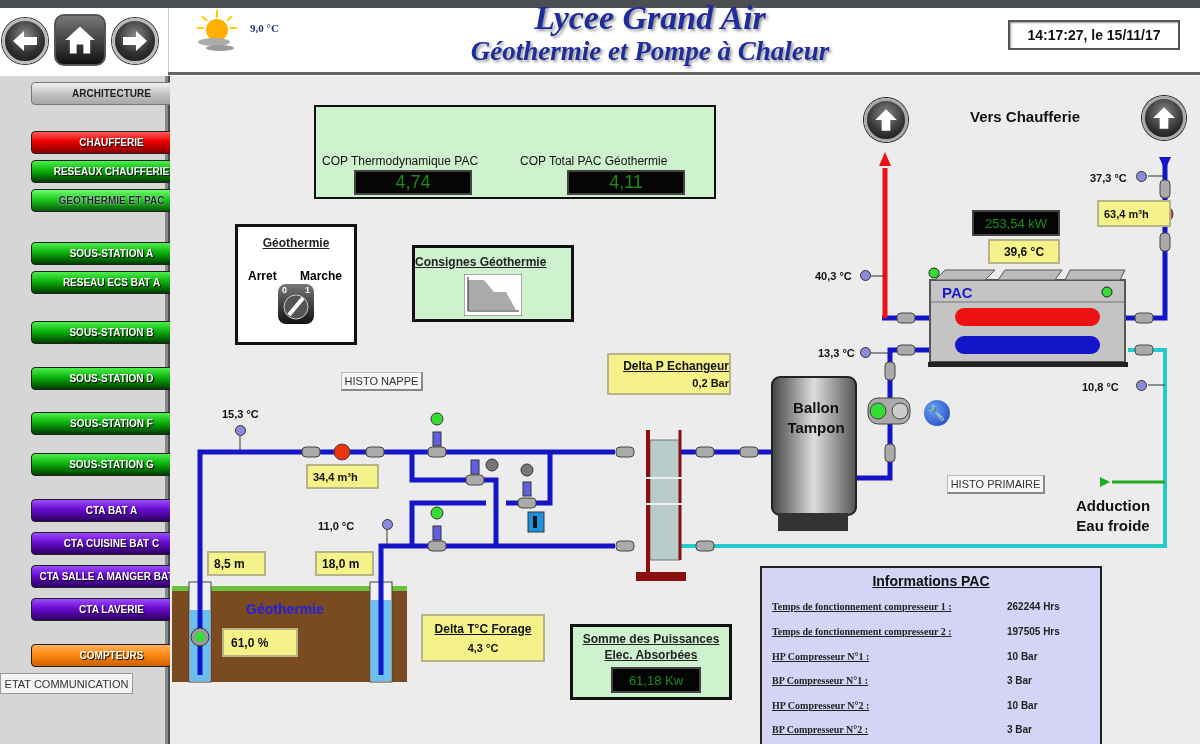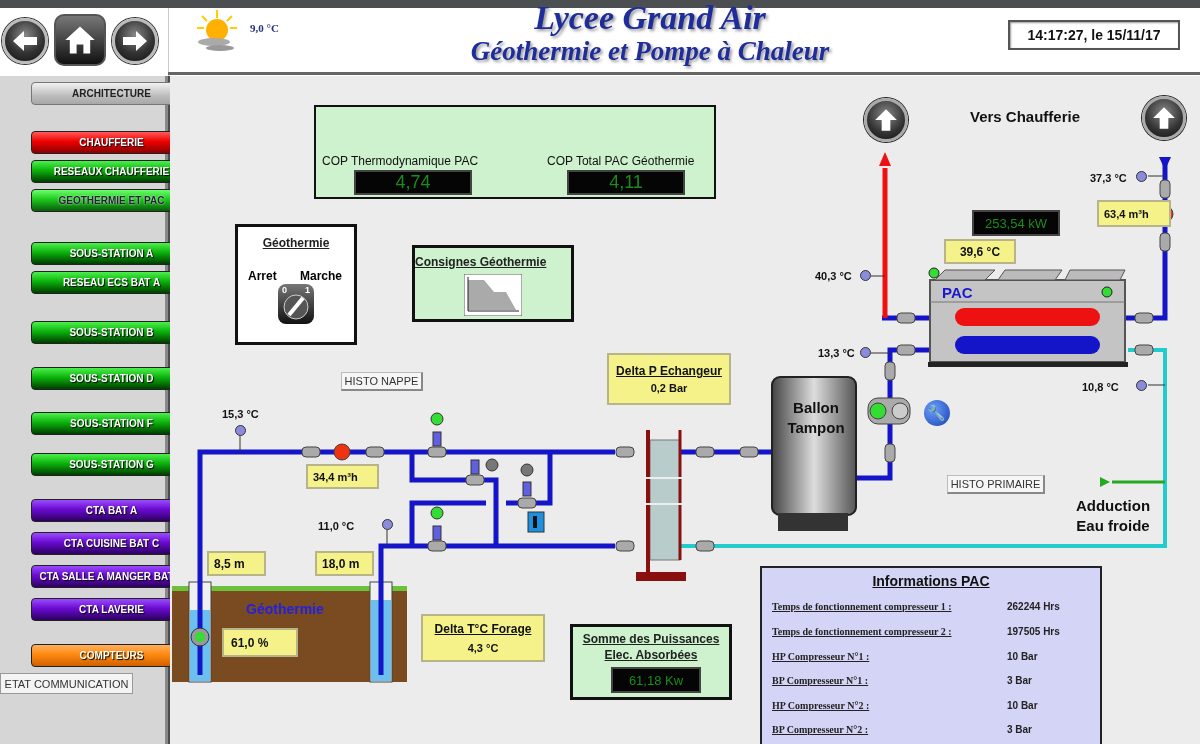--- a/index.html
+++ b/index.html
@@ -243,21 +243,21 @@
 
   <div class="temp-lbl" style="left:222px;top:408px;">15,3 °C</div>
   <div class="temp-lbl" style="left:318px;top:520px;">11,0 °C</div>
   <div class="temp-lbl" style="left:815px;top:270px;">40,3 °C</div>
   <div class="temp-lbl" style="left:818px;top:347px;">13,3 °C</div>
   <div class="temp-lbl" style="left:1090px;top:172px;">37,3 °C</div>
   <div class="temp-lbl" style="left:1082px;top:381px;">10,8 °C</div>
 
   <div class="abs cop-box">
     <div class="cop-label" style="left:6px;top:47px;">COP Thermodynamique PAC</div>
-    <div class="cop-label" style="left:231px;top:47px;">COP Total PAC Géothermie</div>
+    <div class="cop-label" style="left:204px;top:47px;">COP Total PAC Géothermie</div>
     <div class="lcd" style="left:38px;top:63px;width:118px;height:25px;text-align:center;">4,74</div>
     <div class="lcd" style="left:251px;top:63px;width:118px;height:25px;">4,11</div>
   </div>
 
   <div class="abs panel-white">
     <div class="ul-title" style="position:absolute;left:0;width:116px;top:9px;text-align:center;">Géothermie</div>
     <div style="position:absolute;left:10px;top:42px;font-size:12px;font-weight:bold;">Arret</div>
     <div style="position:absolute;left:62px;top:42px;font-size:12px;font-weight:bold;">Marche</div>
     <div style="position:absolute;left:40px;top:57px;width:36px;height:40px;border-radius:8px;background:linear-gradient(#777,#111);cursor:pointer;">
       <span style="position:absolute;left:4px;top:1px;font-size:9px;color:#fff;font-weight:bold;">0</span>
@@ -275,21 +275,21 @@
       <rect x="0" y="0" width="58" height="42" fill="#fff" stroke="#555"></rect>
       <polygon points="4,6 20,6 30,18 42,18 52,36 4,36" fill="#aaa"></polygon>
       <line x1="4" y1="3" x2="4" y2="37" stroke="#222"></line>
       <line x1="4" y1="37" x2="55" y2="37" stroke="#222"></line>
     </svg>
   </div>
 
   <div class="btn-histo" style="left:341px;top:372px;width:82px;height:19px;">HISTO NAPPE</div>
   <div class="btn-histo" style="left:947px;top:475px;width:98px;height:19px;">HISTO PRIMAIRE</div>
 
-  <div class="yellow" style="left:607px;top:353px;width:124px;height:52px;flex-direction:column;justify-content:center;gap:4px;">
+  <div class="yellow" style="left:607px;top:353px;width:124px;height:42px;flex-direction:column;justify-content:center;gap:4px;align-items:flex-end;">
     <span style="text-decoration:underline;font-size:12px;">Delta P Echangeur</span>
     <span>0,2 Bar</span>
   </div>
 
   <div class="abs" style="left:776px;top:398px;width:80px;text-align:center;font-weight:bold;font-size:15px;color:#111;line-height:20px;">
     <div>Ballon</div>
     <div>Tampon</div>
   </div>
 
   <div class="abs" style="left:924px;top:400px;width:26px;height:26px;border-radius:50%;background:radial-gradient(circle at 35% 35%,#6aa0ff,#1840b0);display:flex;align-items:center;justify-content:center;color:#fff;font-size:15px;cursor:pointer;">🔧</div>
@@ -300,21 +300,21 @@
       </svg>
   </div>
   <div class="round-up" style="left:1142px;top:96px;">
     <svg viewBox="0 0 24 24" width="26" height="26">
         <polygon points="12,2 22,12 16,12 16,22 8,22 8,12 2,12" fill="#fff"></polygon>
       </svg>
   </div>
   <div class="abs" style="left:970px;top:108px;font-weight:bold;font-size:15px;color:#111;">Vers Chaufferie</div>
 
   <div class="lcd lcd-sm" style="left:972px;top:210px;width:88px;height:26px;">253,54 kW</div>
-  <div class="yellow" style="left:944px;top:239px;width:72px;height:25px;justify-content:center;font-size:12px;">39,6 °C</div>
+  <div class="yellow" style="left:988px;top:239px;width:72px;height:25px;justify-content:center;font-size:12px;">39,6 °C</div>
   <div class="yellow" style="left:1069px;top:200px;width:74px;height:27px;padding-left:5px;margin-left:28px;">63,4 m³h</div>
   <div class="abs" style="left:942px;top:284px;font-weight:bold;font-size:15px;color:#1a1acc;">PAC</div>
 
   <div class="abs" style="left:1065px;top:496px;width:96px;text-align:center;font-weight:bold;font-size:15px;color:#111;line-height:20px;">
     <div>Adduction</div>
     <div>Eau froide</div>
   </div>
 
   <div class="yellow" style="left:306px;top:464px;width:73px;height:25px;padding-left:5px;">34,4 m³h</div>
   <div class="yellow" style="left:207px;top:551px;width:59px;height:25px;padding-left:5px;font-size:12px;">8,5 m</div>

